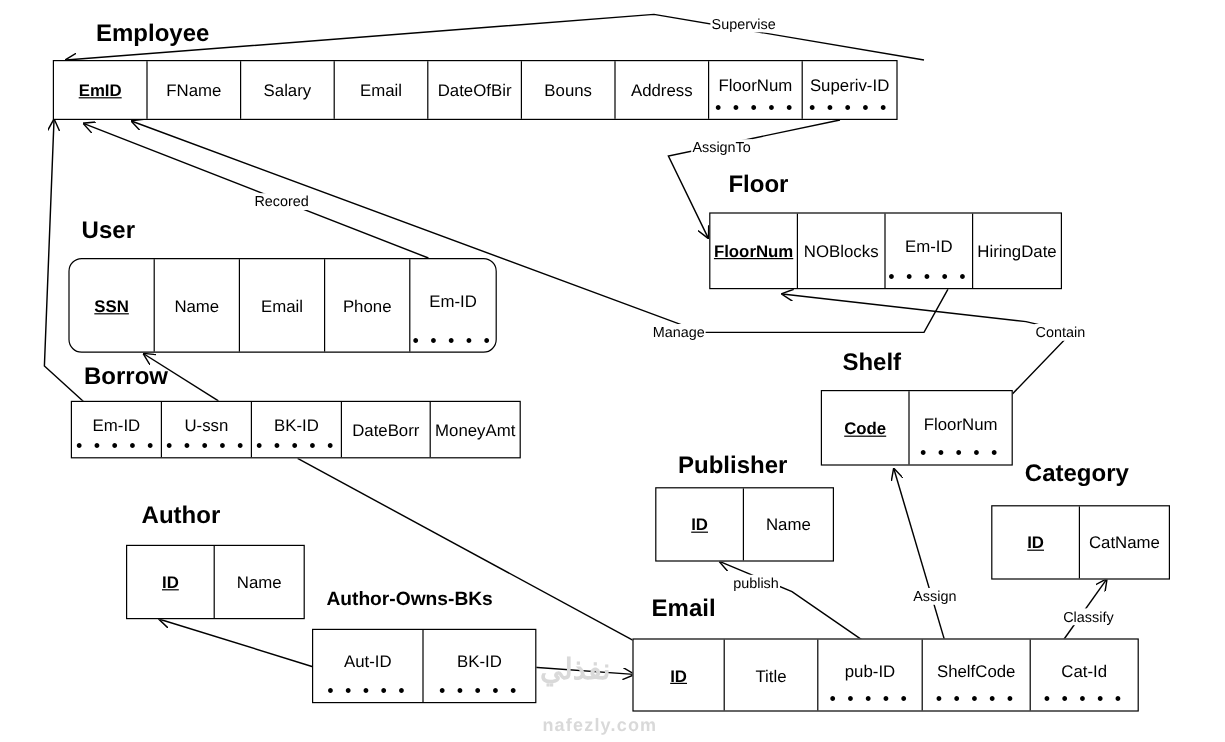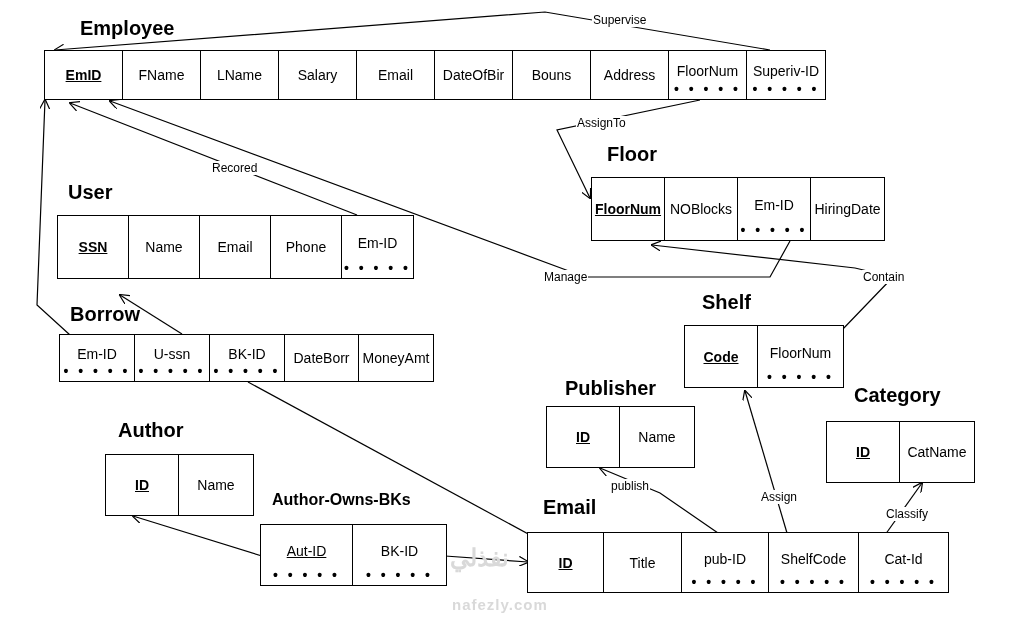--- a/index.html
+++ b/index.html
@@ -65,23 +65,20 @@
 
   <div class="ent-title" style="left:80px;top:17px;">Employee</div>
   <div class="table" id="t-employee" style="left:44px;top:50px;height:50px;">
       <div class="cell" style="width: 78px;">
         <span class="pk">EmID</span>
       </div>
       <div class="cell" style="width: 78px;">
         <span>FName</span>
       </div>
       <div class="cell" style="width: 78px;">
-        <span>LName</span>
-      </div>
-      <div class="cell" style="width: 78px;">
         <span>Salary</span>
       </div>
       <div class="cell" style="width: 78px;">
         <span>Email</span>
       </div>
       <div class="cell" style="width: 78px;">
         <span>DateOfBir</span>
       </div>
       <div class="cell" style="width: 78px;">
         <span>Bouns</span>
@@ -93,21 +90,21 @@
         <span style="margin-bottom: 8px;">FloorNum</span>
         <span class="fk-dots">• • • • •</span>
       </div>
       <div class="cell" style="width: 78px;">
         <span style="margin-bottom: 8px;">Superiv-ID</span>
         <span class="fk-dots">• • • • •</span>
       </div>
     </div>
 
   <div class="ent-title" style="left:68px;top:181px;">User</div>
-  <div class="table" id="t-user" style="left:57px;top:215px;height:64px;">
+  <div class="table" id="t-user" style="left:57px;top:215px;height:79px;border-radius:11px;">
       <div class="cell" style="width: 71px;">
         <span class="pk">SSN</span>
       </div>
       <div class="cell" style="width: 71px;">
         <span>Name</span>
       </div>
       <div class="cell" style="width: 71px;">
         <span>Email</span>
       </div>
       <div class="cell" style="width: 71px;">
@@ -194,21 +191,21 @@
       <div class="cell" style="width: 73px;">
         <span class="pk">ID</span>
       </div>
       <div class="cell" style="width: 74px;">
         <span>Name</span>
       </div>
     </div>
 
   <div class="ent-title" style="left:272px;top:491px;font-size:16px;">Author-Owns-BKs</div>
   <div class="table" id="t-owns" style="left:260px;top:524px;height:62px;">
-      <div class="cell" style="width: 92px; text-decoration: underline;">
+      <div class="cell" style="width: 92px;">
         <span style="margin-bottom: 8px;">Aut-ID</span>
         <span class="fk-dots">• • • • •</span>
       </div>
       <div class="cell" style="width: 93px;">
         <span style="margin-bottom: 8px;">BK-ID</span>
         <span class="fk-dots">• • • • •</span>
       </div>
     </div>
 
   <div class="ent-title" style="left:543px;top:496px;">Email</div>

